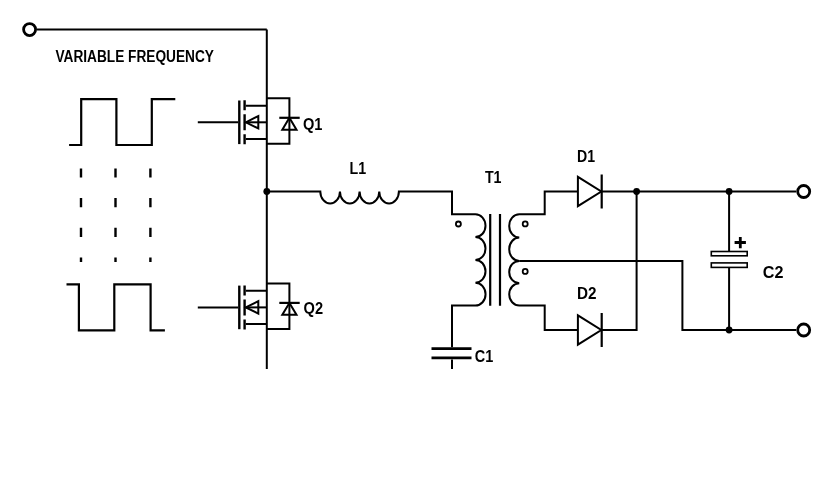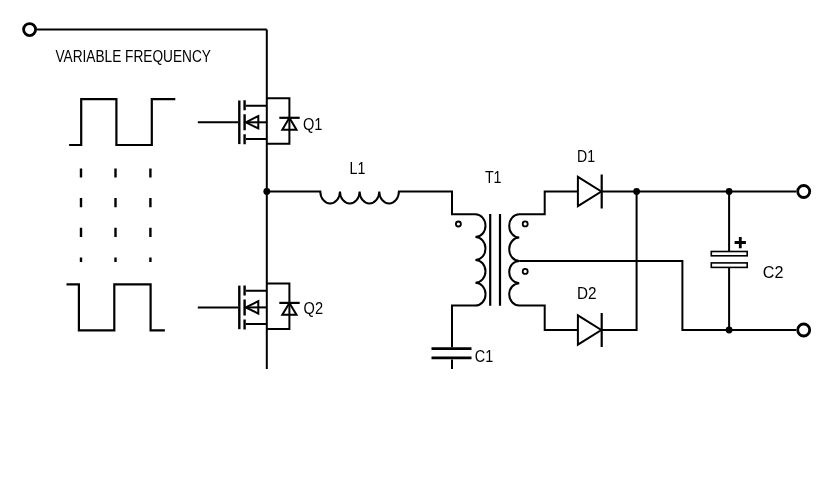--- a/index.html
+++ b/index.html
@@ -1,17 +1,17 @@
 <!DOCTYPE html>
 <html><head>
 <meta charset="utf-8">
 <style>
 html,body{margin:0;padding:0;background:#ffffff;}
 svg{display:block;}
-.layer{transform:translateZ(0);width:834px;height:369px;}
+.layer{transform:translateZ(0);width:834px;height:369px;font-weight:bold;}
 text{font-family:"Liberation Sans",sans-serif;fill:#000;}
 </style>
 </head>
 <body>
 <div class="layer">
     <svg width="834" height="497" viewBox="0 0 834 497" xmlns="http://www.w3.org/2000/svg">
 <defs>
 <g id="mosfet" fill="none" stroke="#000" stroke-width="2">
 
   <path d="M 197.8 0 H 238.1"></path>

